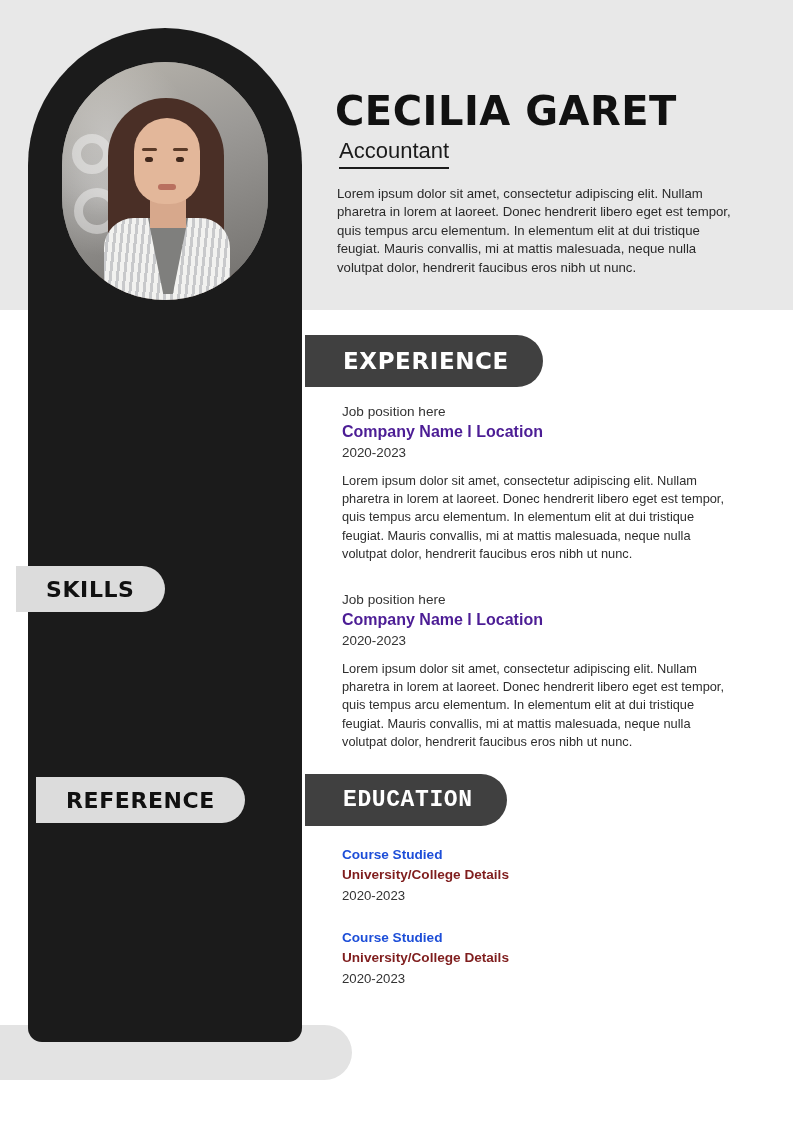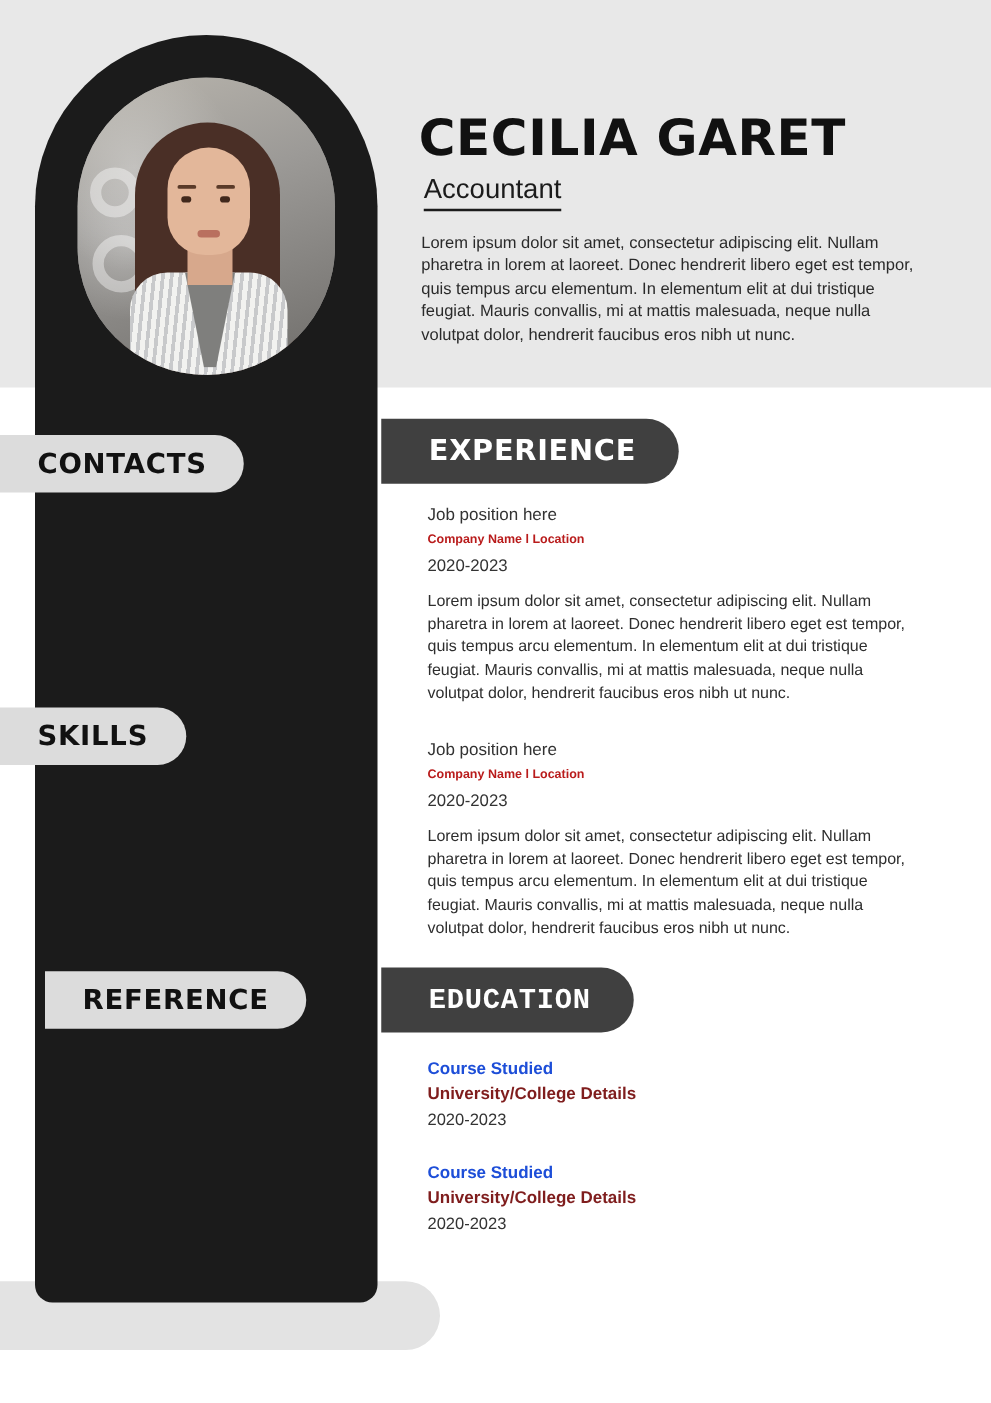--- a/index.html
+++ b/index.html
@@ -171,21 +171,21 @@
   .pill-right {
     height: 52px;
     background: #404040;
     color: #ffffff;
     border-radius: 0 26px 26px 0;
     padding: 0 34px 0 38px;
     font-size: 23px;
     z-index: 2;
   }
   #contacts-pill { left: 0; top: 348px; }
-  #skills-pill   { left: 0; top: 566px; }
+  #skills-pill   { left: 16px; top: 566px; }
   #reference-pill{ left: 0; top: 777px; margin-left: 36px; }
   #experience-pill { left: 305px; top: 335px; }
   #education-pill  { left: 305px; top: 774px; font-family: Liberation Mono, monospace; }
 
   
   .contact-list {
     position: absolute;
     left: 46px; top: 408px;
     width: 250px;
   }
@@ -228,21 +228,21 @@
   .ref-rows { position: absolute; left: 46px; top: 893px; width: 240px; }
   .ref-row { display: flex; font-size: 12.6px; line-height: 22px; color: #ffffff; }
   .ref-label { font-weight: 700; width: 62px; flex: none; }
   .ref-value { color: #ffffff; }
 
   
   .exp-entry { position: absolute; left: 342px; width: 392px; }
   #exp-1 { top: 402px; }
   #exp-2 { top: 590px; }
   .exp-pos { font-size: 13.6px; color: #333333; line-height: 20px; }
-  .exp-company { font-size: 10px; font-weight: 700; color: #b91c1c; line-height: 20px; }
+  .exp-company { font-size: 16px; font-weight: 700; color: #4c1d95; line-height: 20px; }
   .exp-years { font-size: 13.4px; color: #333333; line-height: 21px; }
   .exp-desc {
     margin-top: 9px;
     font-size: 12.8px; line-height: 18.2px; color: #2e2e2e;
   }
 
   
   .edu-entry { position: absolute; left: 342px; width: 392px; }
   #edu-1 { top: 845px; }
   #edu-2 { top: 928px; }
@@ -273,21 +273,20 @@
     <div class="person-brow-r"></div>
     <div class="person-eye-l"></div>
     <div class="person-eye-r"></div>
     <div class="person-lips"></div>
   </div>
 
   <div class="name">CECILIA GARET</div>
   <div class="role">Accountant</div>
   <div class="summary">Lorem ipsum dolor sit amet, consectetur adipiscing elit. Nullam pharetra in lorem at laoreet. Donec hendrerit libero eget est tempor, quis tempus arcu elementum. In elementum elit at dui tristique feugiat. Mauris convallis, mi at mattis malesuada, neque nulla volutpat dolor, hendrerit faucibus eros nibh ut nunc.</div>
 
-  <div class="pill pill-left" id="contacts-pill">CONTACTS</div>
 
   <div class="contact-list">
     <div class="contact-row">
       <span class="c-icon">
         <svg width="15" height="15" viewBox="0 0 24 24" fill="#1b1b1b">
             <path d="M6.6 10.8c1.4 2.8 3.8 5.2 6.6 6.6l2.2-2.2c.3-.3.7-.4 1-.2 1.1.4 2.3.6 3.6.6.6 0 1 .4 1 1V20c0 .6-.4 1-1 1C10.6 21 3 13.4 3 4c0-.6.4-1 1-1h3.4c.6 0 1 .4 1 1 0 1.2.2 2.4.6 3.6.1.4 0 .8-.2 1l-2.2 2.2z"></path>
           </svg>
       </span>
       <span class="c-text">+123-456-7890</span>
     </div>

